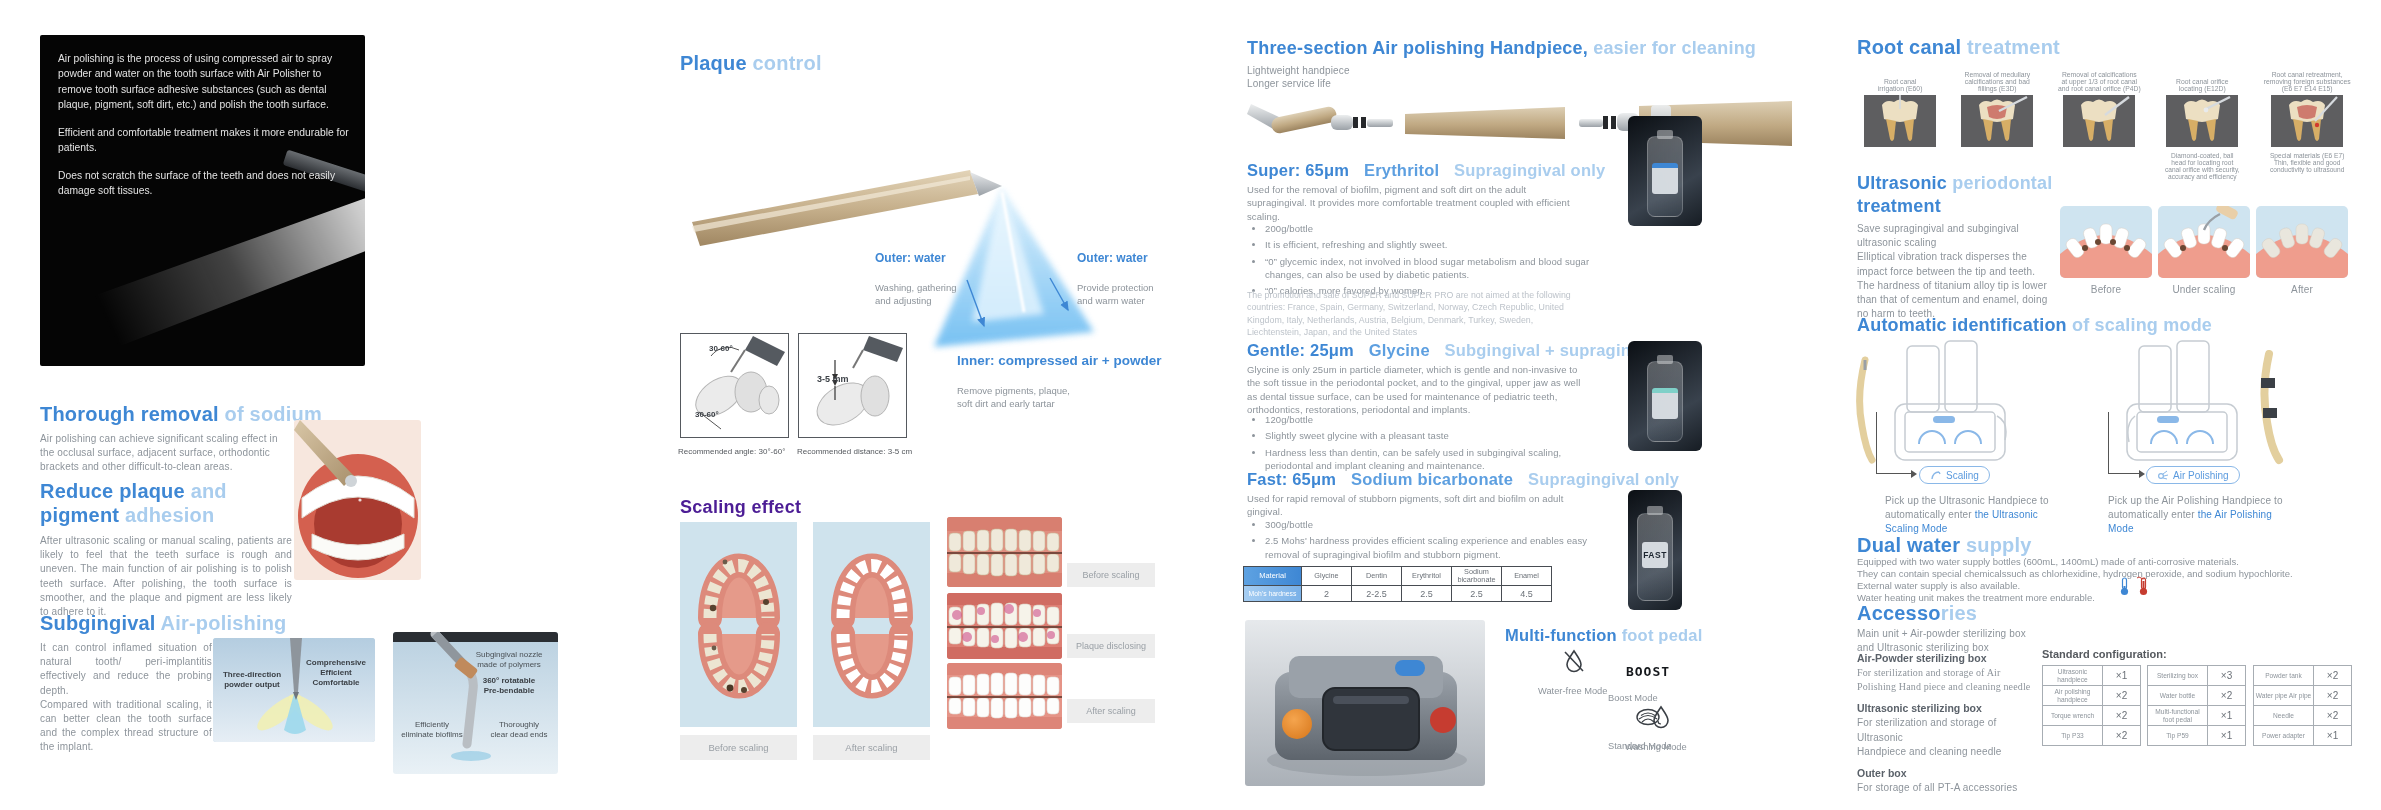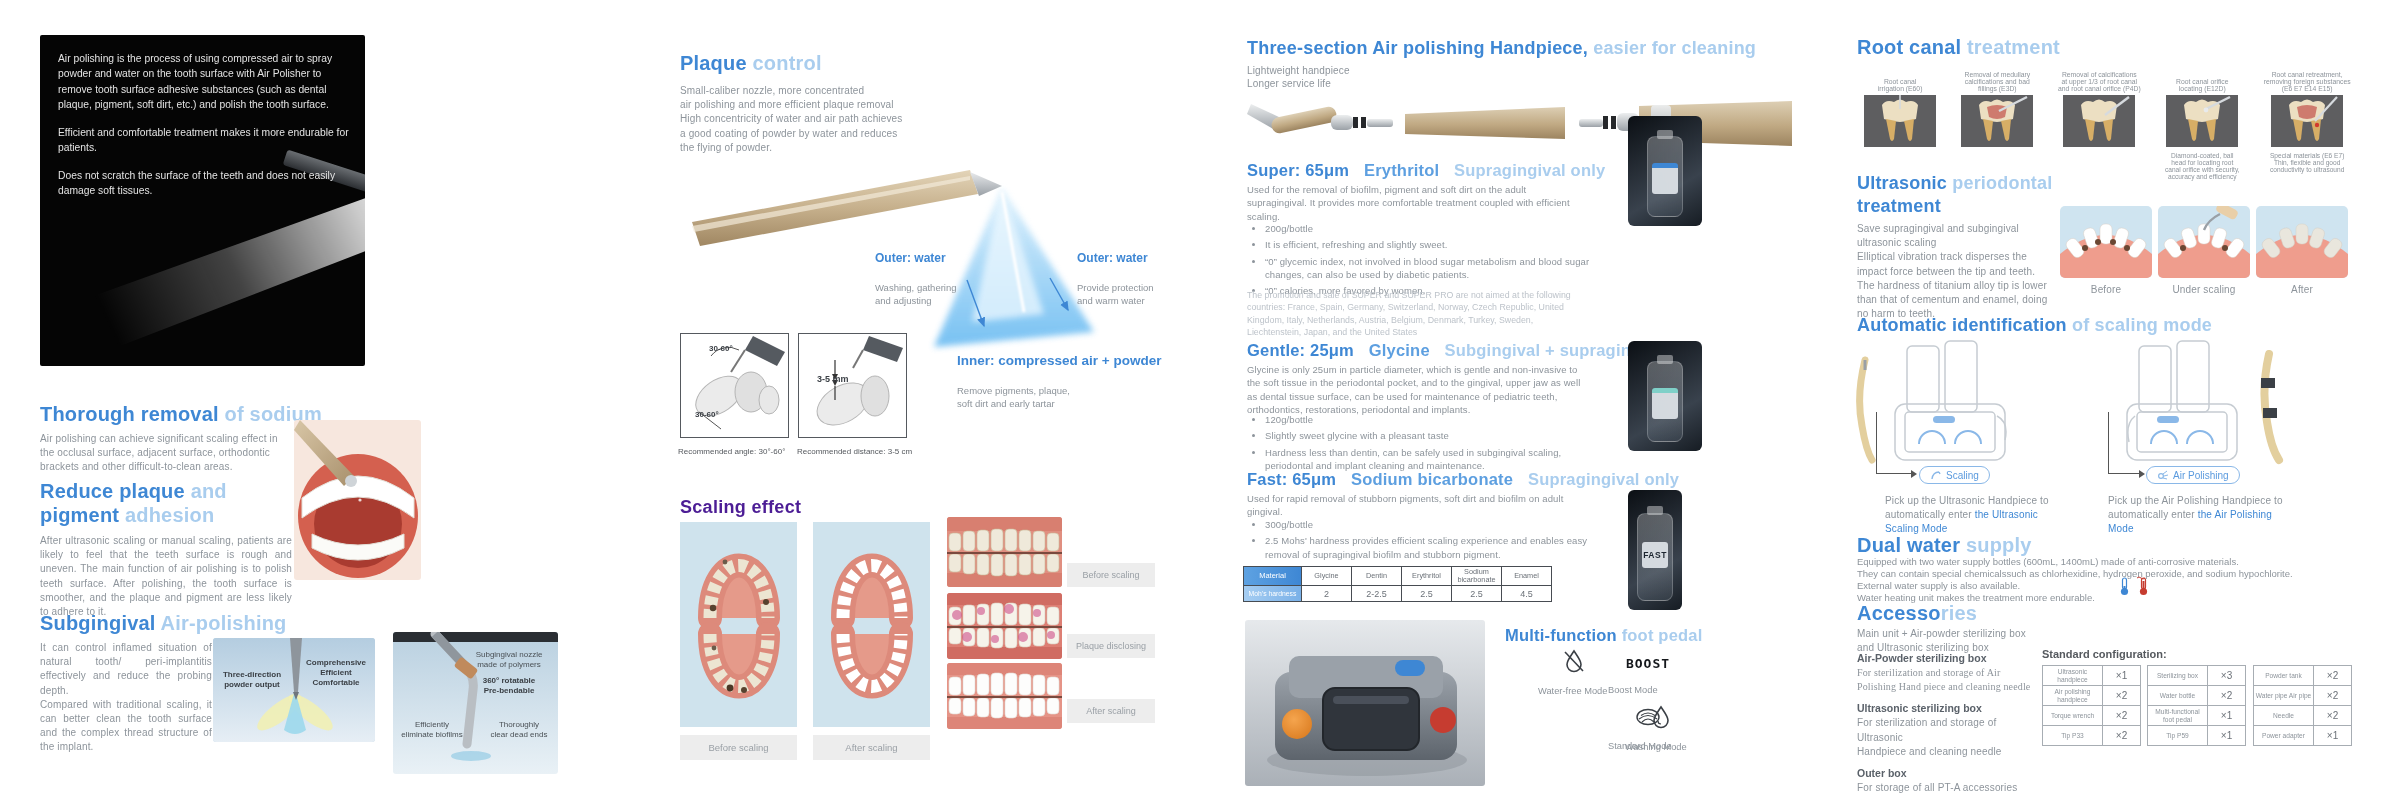--- a/index.html
+++ b/index.html
@@ -152,25 +152,20 @@
 Pre-bendable</div>
     <div class="abs tinydark pre" style="left:4px;top:88px;width:70px;font-weight:normal;color:#4a5055;">Efficiently
 eliminate biofilms</div>
     <div class="abs tinydark pre" style="right:2px;top:88px;width:74px;font-weight:normal;color:#4a5055;">Thoroughly
 clear dead ends</div>
   </div>
 
   <div class="abs h20" style="left:680px;top:52px;">
     <span class="hA">Plaque </span><span class="hB">control</span>
   </div>
-  <div class="abs body pre" style="left:680px;top:84px;width:310px;">Small-caliber nozzle, more concentrated
-air polishing and more efficient plaque removal
-High concentricity of water and air path achieves
-a good coating of powder by water and reduces
-the flying of powder.</div>
 
   <svg class="abs" style="left:672px;top:140px;" width="505" height="215" viewBox="0 0 505 215">
     <defs>
       <linearGradient id="gold1" x1="0" y1="0" x2="0" y2="1">
         <stop offset="0" stop-color="#e3d4b8"></stop>
           <stop offset=".5" stop-color="#c6b08c"></stop>
           <stop offset="1" stop-color="#a08762"></stop>
       </linearGradient>
       <linearGradient id="silv" x1="0" y1="0" x2="0" y2="1">
         <stop offset="0" stop-color="#e8eaec"></stop>
@@ -517,21 +512,21 @@
   </div>
 
   <div class="abs" style="left:1538px;top:648px;width:72px;text-align:center;">
     <svg width="26" height="26" viewBox="0 0 26 26">
       <path d="M13,3 C9,9 6,12.5 6,16.5 a7,7 0 0 0 14,0 C20,12.5 17,9 13,3 Z" stroke="#3a3f45" stroke-width="1.6" fill="none"></path>
       <line x1="4" y1="4" x2="22" y2="23" stroke="#3a3f45" stroke-width="1.6"></line>
     </svg>
     <div class="modelabel" style="margin-top:8px;">Water-free Mode</div>
   </div>
   <div class="abs" style="left:1608px;top:650px;width:80px;text-align:center;">
-    <div style="font-size:13px;font-weight:bold;color:#15181c;letter-spacing:1px;font-family:'DejaVu Sans Mono',monospace;margin-top:6px;">BOOST</div>
+    <div style="font-size:13px;font-weight:bold;color:#15181c;letter-spacing:1px;font-family:'DejaVu Sans Mono',monospace;margin-top:14px;">BOOST</div>
     <div class="modelabel" style="margin-top:14px;">Boost Mode</div>
   </div>
   <div class="abs" style="left:1625px;top:704px;width:72px;text-align:center;">
     <svg width="26" height="26" viewBox="0 0 26 26">
       <path d="M13,3 C9,9 6,12.5 6,16.5 a7,7 0 0 0 14,0 C20,12.5 17,9 13,3 Z" stroke="#3a3f45" stroke-width="1.6" fill="none"></path>
       <path d="M10,17 a3,3 0 0 0 3,3" stroke="#3a3f45" stroke-width="1.2" fill="none"></path>
     </svg>
     <div class="modelabel" style="margin-top:8px;">Washing Mode</div>
   </div>
   <div class="abs" style="left:1608px;top:704px;width:80px;text-align:center;">

